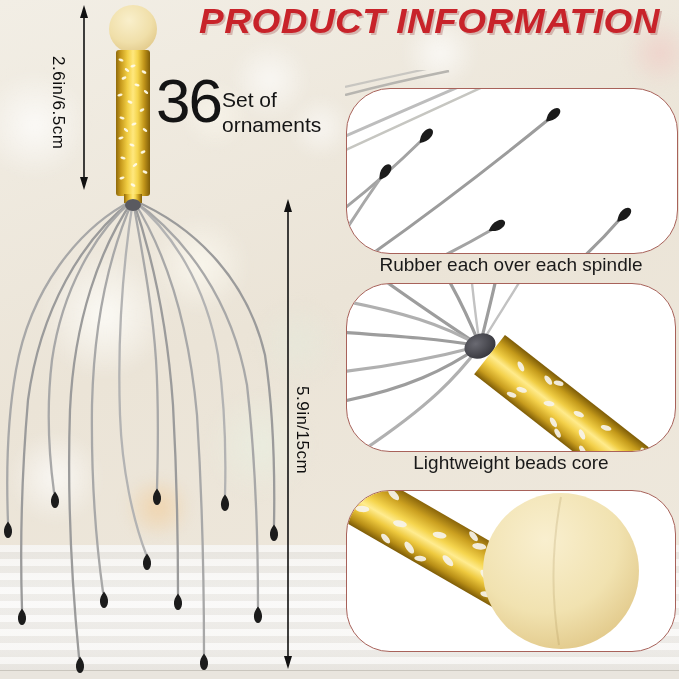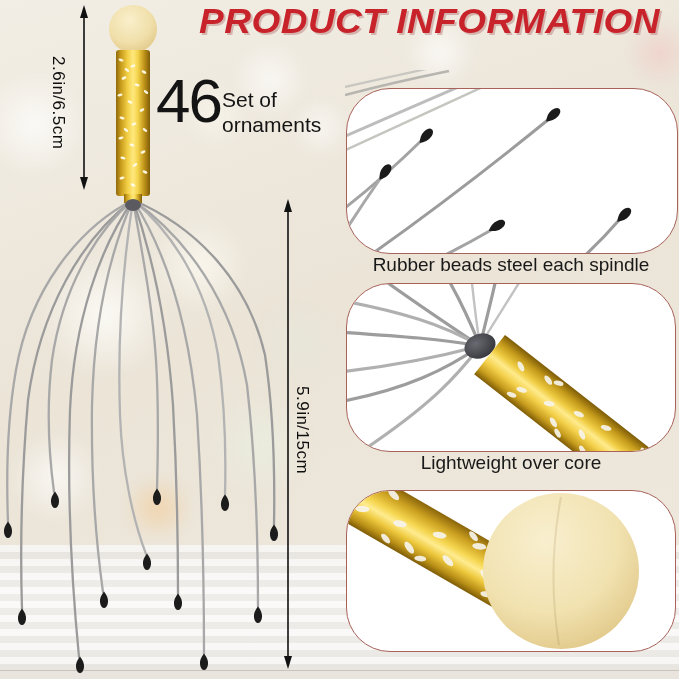--- a/index.html
+++ b/index.html
@@ -189,21 +189,21 @@
   <svg class="art" style="left:345px;top:70px;" width="110" height="26" viewBox="0 0 110 26">
     <path d="M0,25 Q50,12 104,1" fill="none" stroke="#b7b5b0" stroke-width="2.6"></path>
     <path d="M0,17 Q44,7 86,-2" fill="none" stroke="#c8c6c1" stroke-width="2.2"></path>
   </svg>
 
   <div class="title">PRODUCT INFORMATION</div>
 
   <div class="dim-label dim-handle">2.6in/6.5cm</div>
   <div class="dim-label dim-overall">5.9in/15cm</div>
 
-  <div class="count">46</div>
+  <div class="count">36</div>
   <div class="count-label">Set of ornaments</div>
 
   <div class="panel p1">
     <svg viewBox="0 0 330 164">
       <defs>
         <path id="beadP" d="M0,-9.5 C3.1,-5.6 4.9,-1.7 4.4,2.5 C4,6.7 2.1,8.9 0,8.9 C-2.1,8.9 -4,6.7 -4.4,2.5 C-4.9,-1.7 -3.1,-5.6 0,-9.5 Z"></path>
       </defs>
       <g fill="none" stroke-linecap="round">
         <path d="M-8,50 Q60,20 130,-10" stroke="#bdbdbd" stroke-width="3"></path>
         <path d="M-8,64 Q66,30 140,-4" stroke="#c6c6c1" stroke-width="2.5"></path>
@@ -215,21 +215,21 @@
       </g>
       <g fill="#1b1b1b">
         <use href="#beadP" transform="translate(79,47) rotate(222)"></use>
         <use href="#beadP" transform="translate(206,26) rotate(227)"></use>
         <use href="#beadP" transform="translate(38,83) rotate(215)"></use>
         <use href="#beadP" transform="translate(150,137) rotate(240)"></use>
         <use href="#beadP" transform="translate(277,126) rotate(225)"></use>
       </g>
     </svg>
   </div>
-  <div class="caption c1">Rubber beads steel each spindle</div>
+  <div class="caption c1">Rubber each over each spindle</div>
 
   <div class="panel p2">
     <svg viewBox="0 0 328 167">
       <defs>
         <linearGradient id="gold2" x1="0" y1="-25" x2="0" y2="25" gradientUnits="userSpaceOnUse">
           <stop offset="0" stop-color="#7e5c07"></stop>
             <stop offset=".18" stop-color="#c49a1a"></stop>
           <stop offset=".38" stop-color="#f0cd44"></stop>
             <stop offset=".5" stop-color="#ffeb8c"></stop>
           <stop offset=".66" stop-color="#f3d04a"></stop>
@@ -278,21 +278,21 @@
           <ellipse cx="150" cy="20" rx="5" ry="2.4" transform="rotate(-20 150 20)"></ellipse>
           <ellipse cx="210" cy="-20" rx="5" ry="2.4" transform="rotate(18 210 -20)"></ellipse>
           <ellipse cx="60" cy="-20" rx="5" ry="2.4" transform="rotate(-24 60 -20)"></ellipse>
           <ellipse cx="120" cy="18" rx="5" ry="2.4" transform="rotate(20 120 18)"></ellipse>
           <ellipse cx="180" cy="-16" rx="5" ry="2.4" transform="rotate(-16 180 -16)"></ellipse>
           <ellipse cx="240" cy="12" rx="5" ry="2.4" transform="rotate(22 240 12)"></ellipse>
         </g>
       </g>
     </svg>
   </div>
-  <div class="caption c2">Lightweight over core</div>
+  <div class="caption c2">Lightweight beads core</div>
 
   <div class="panel p3">
     <svg viewBox="0 0 328 160">
       <defs>
         <linearGradient id="gold3" x1="0" y1="-28" x2="0" y2="28" gradientUnits="userSpaceOnUse">
           <stop offset="0" stop-color="#8a650a"></stop>
             <stop offset=".2" stop-color="#cba020"></stop>
           <stop offset=".42" stop-color="#f5d54e"></stop>
             <stop offset=".55" stop-color="#ffec90"></stop>
           <stop offset=".7" stop-color="#eec93e"></stop>

